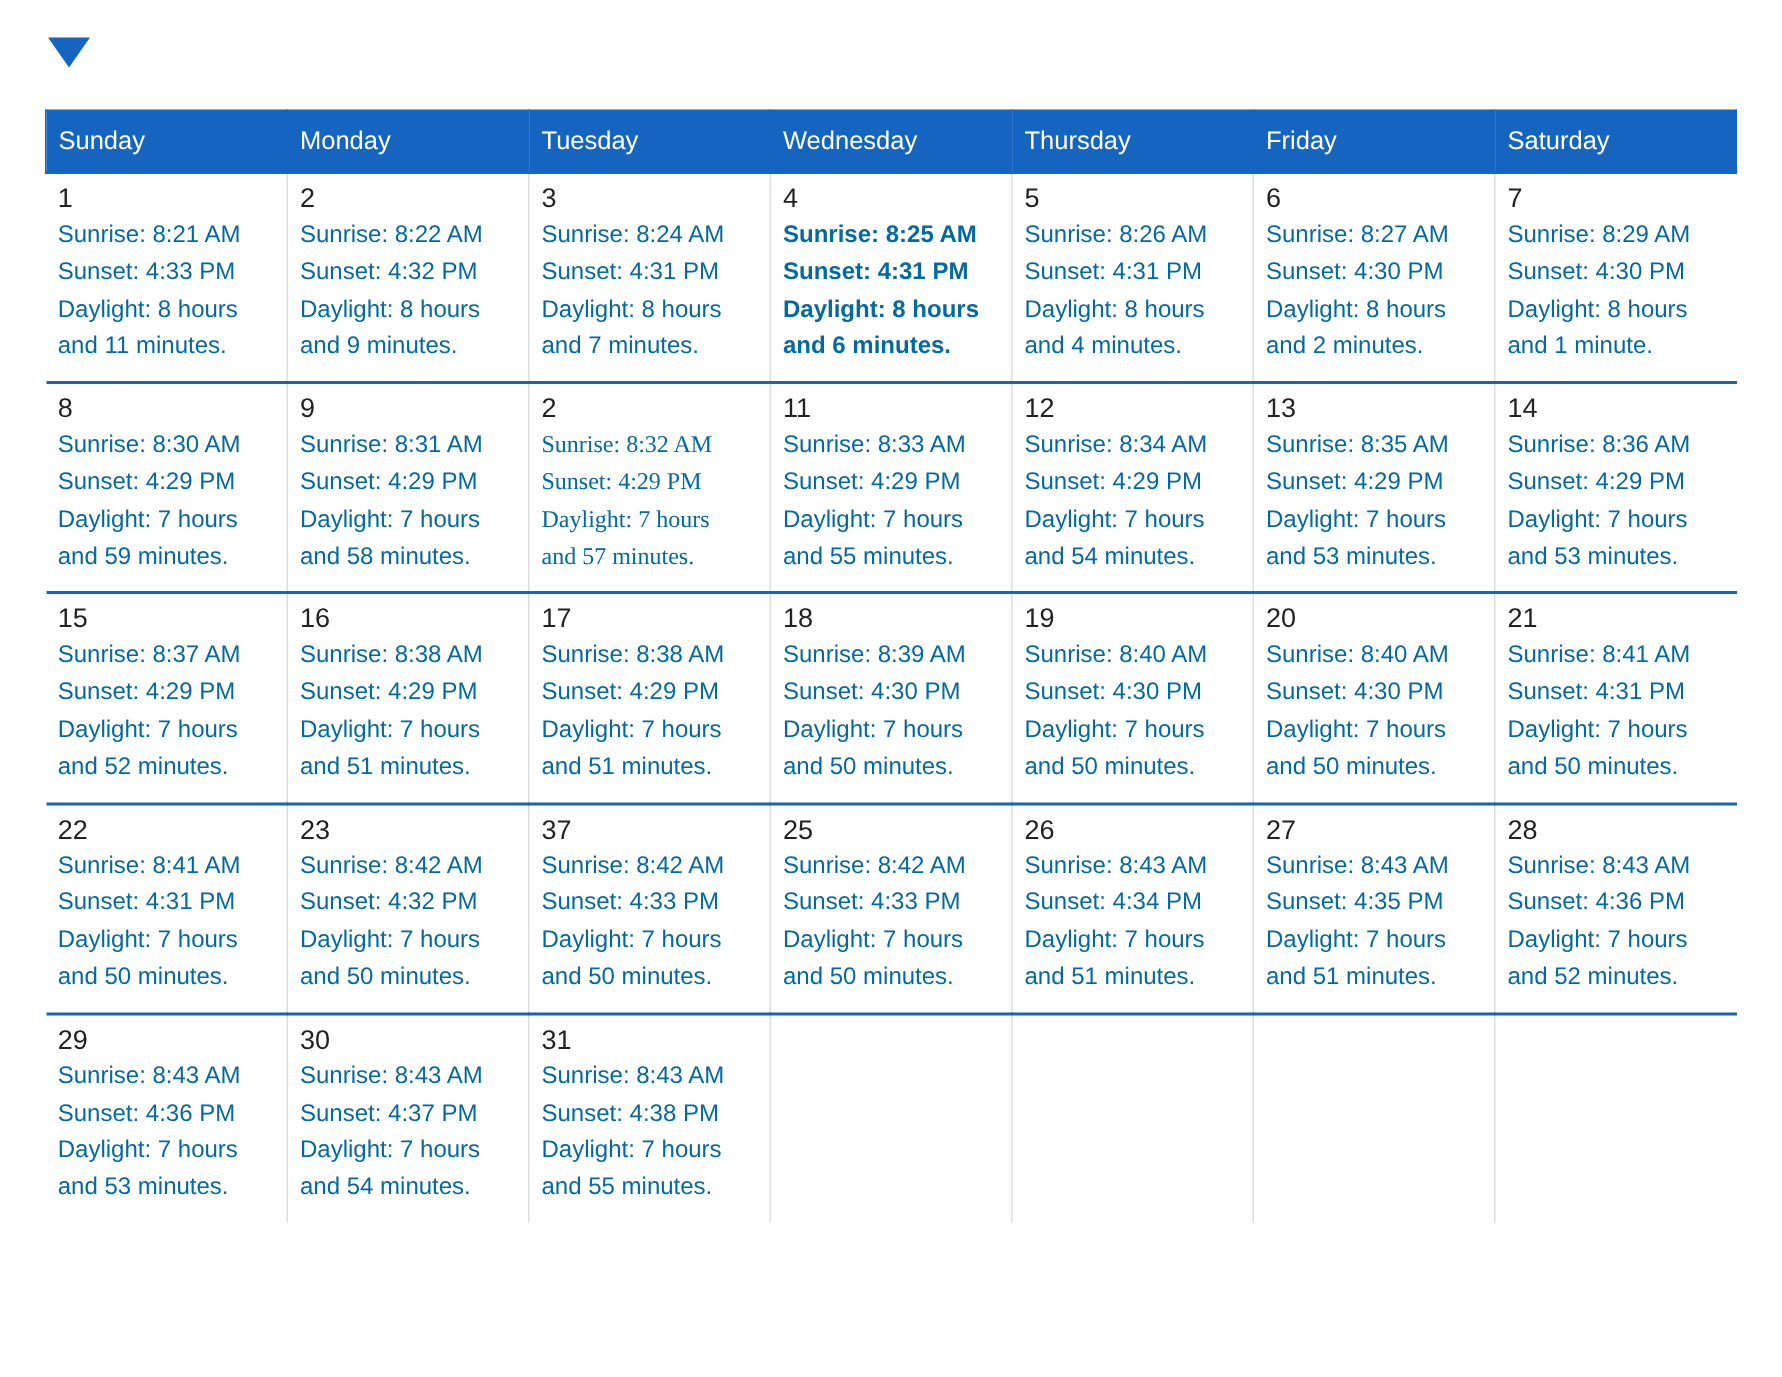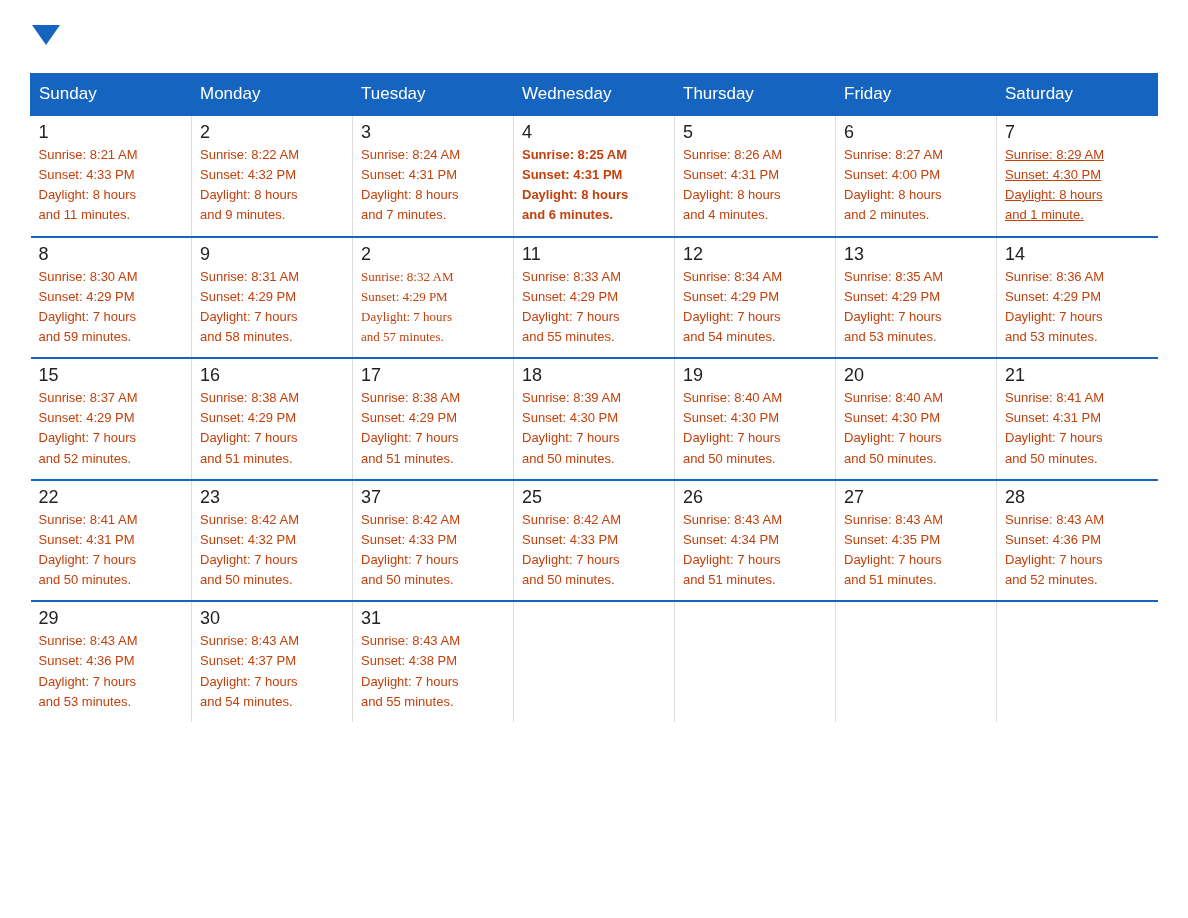--- a/index.html
+++ b/index.html
@@ -85,22 +85,22 @@
       border-right: none;
     }
     .day-number {
       font-size: 18px;
       font-weight: normal;
       display: block;
       margin-bottom: 2px;
       color: #222;
     }
     .day-info {
-      font-size: 13px;
-      color: #c2410c;
+      font-size: 16px;
+      color: #0369a1;
       line-height: 1.55;
     }
     .empty-cell {
       background: #fff;
     }
   </style>
 </head>
 <body>
 
 <div class="header-section">
@@ -162,27 +162,27 @@
         <td>
           <span class="day-number">5</span>
           <div class="day-info" style="white-space: pre-line;">Sunrise: 8:26 AM
 Sunset: 4:31 PM
 Daylight: 8 hours
 and 4 minutes.</div>
         </td>
         <td>
           <span class="day-number">6</span>
           <div class="day-info" style="white-space: pre-line;">Sunrise: 8:27 AM
-Sunset: 4:00 PM
+Sunset: 4:30 PM
 Daylight: 8 hours
 and 2 minutes.</div>
         </td>
         <td>
           <span class="day-number">7</span>
-          <div class="day-info" style="white-space: pre-line; text-decoration: underline;">Sunrise: 8:29 AM
+          <div class="day-info" style="white-space: pre-line;">Sunrise: 8:29 AM
 Sunset: 4:30 PM
 Daylight: 8 hours
 and 1 minute.</div>
         </td>
       </tr>
       <tr>
         <td>
           <span class="day-number">8</span>
           <div class="day-info" style="white-space: pre-line;">Sunrise: 8:30 AM
 Sunset: 4:29 PM

